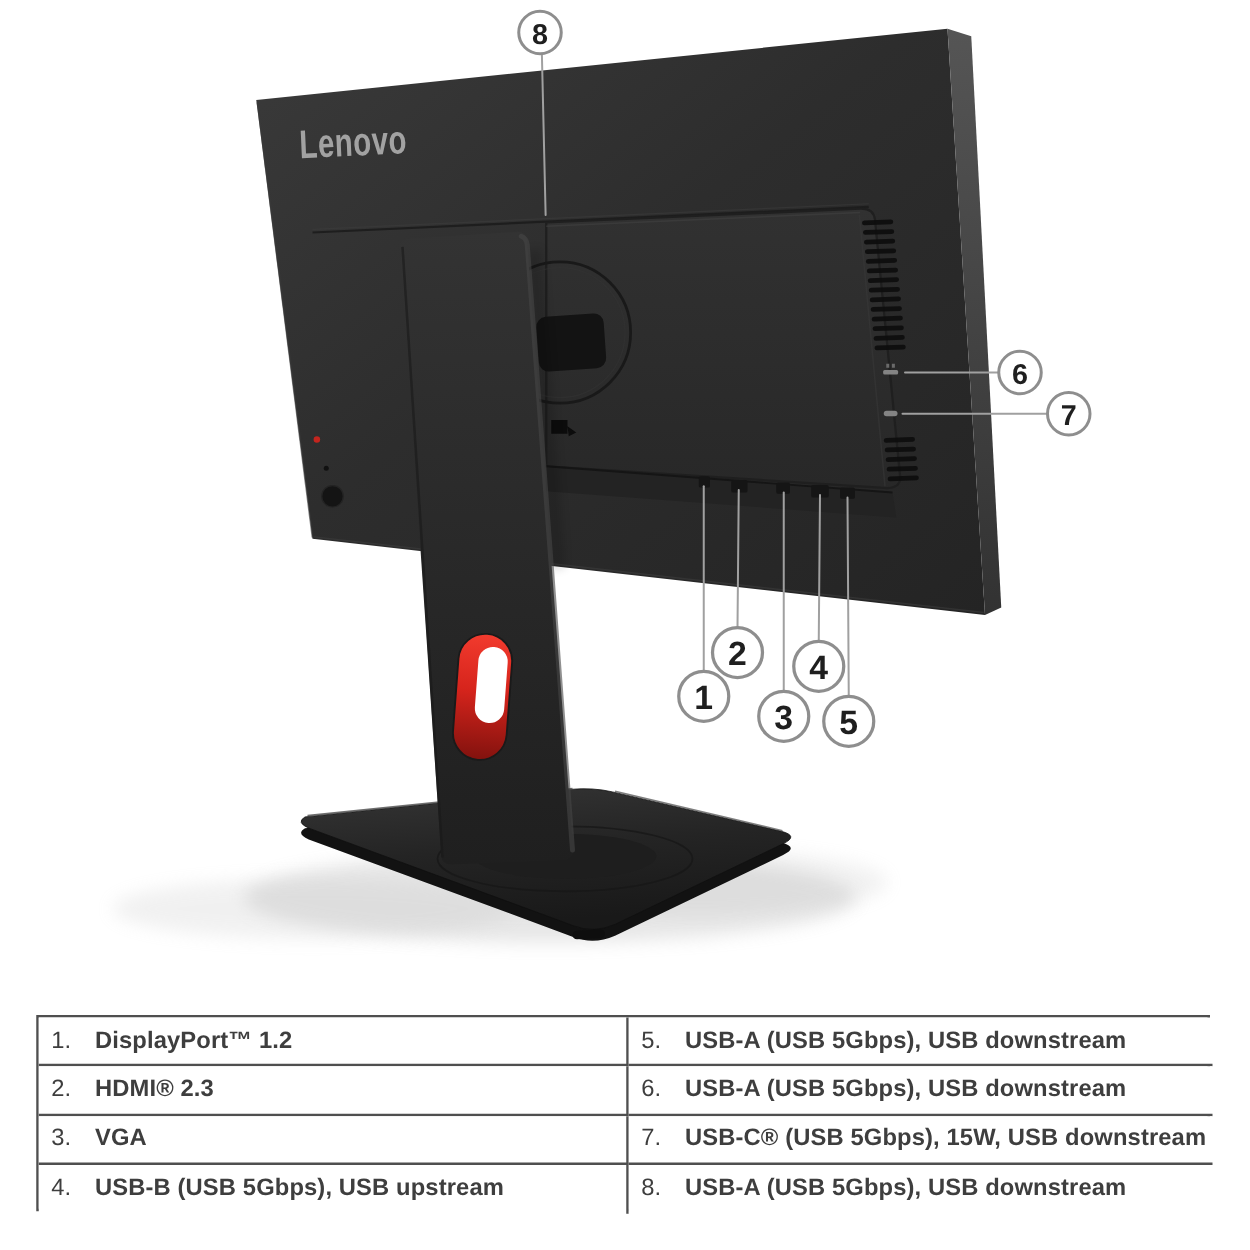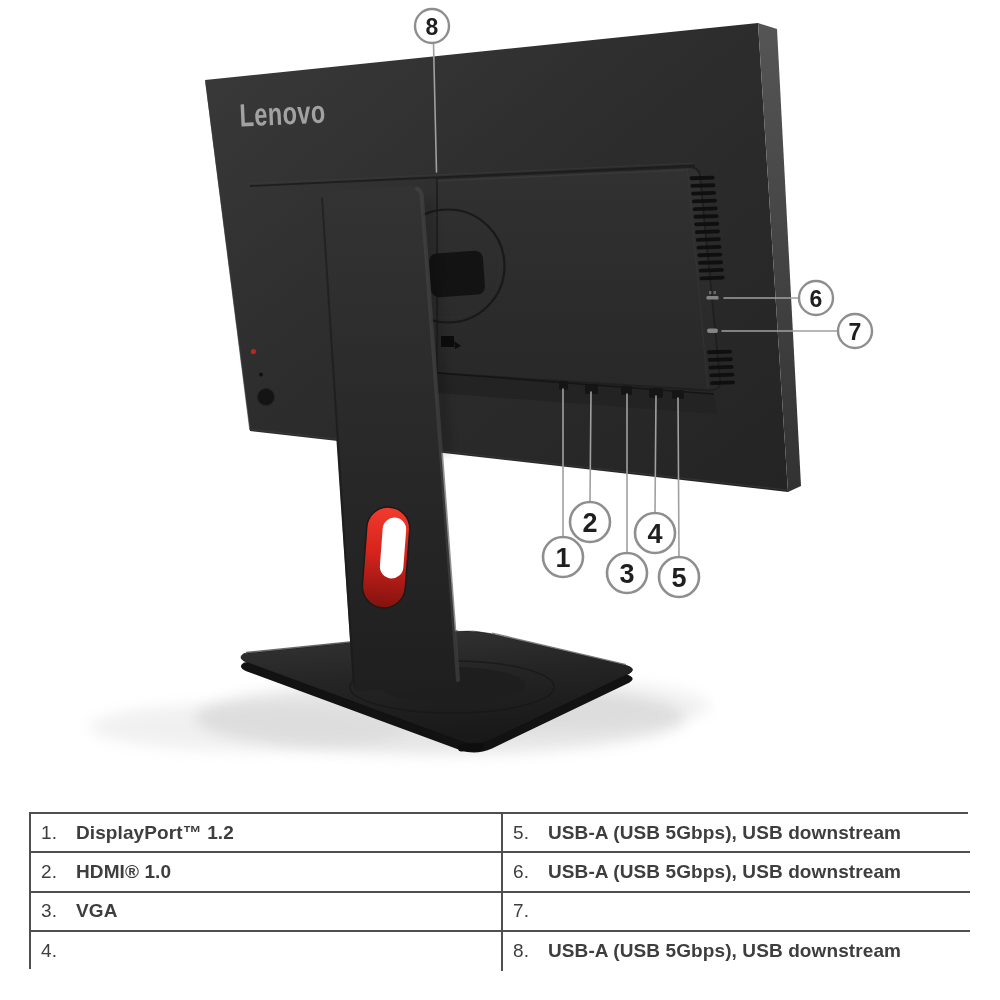--- a/index.html
+++ b/index.html
@@ -220,35 +220,37 @@
     <div class="pt-cell col-left rb">
       <span class="pt-num">1.</span>
       <span class="pt-label">DisplayPort™ 1.2</span>
     </div>
     <div class="pt-cell rb">
       <span class="pt-num">5.</span>
       <span class="pt-label">USB-A (USB 5Gbps), USB downstream</span>
     </div>
     <div class="pt-cell col-left rb">
       <span class="pt-num">2.</span>
-      <span class="pt-label">HDMI® 1.0</span>
+      <span class="pt-label">HDMI® 2.3</span>
     </div>
     <div class="pt-cell rb">
       <span class="pt-num">6.</span>
       <span class="pt-label">USB-A (USB 5Gbps), USB downstream</span>
     </div>
     <div class="pt-cell col-left rb">
       <span class="pt-num">3.</span>
       <span class="pt-label">VGA</span>
     </div>
     <div class="pt-cell rb">
       <span class="pt-num">7.</span>
+      <span class="pt-label">USB-C® (USB 5Gbps), 15W, USB downstream</span>
     </div>
     <div class="pt-cell col-left">
       <span class="pt-num">4.</span>
+      <span class="pt-label">USB-B (USB 5Gbps), USB upstream</span>
     </div>
     <div class="pt-cell">
       <span class="pt-num">8.</span>
       <span class="pt-label">USB-A (USB 5Gbps), USB downstream</span>
     </div>
   </div>
 
 </div>
 
 </body></html>

